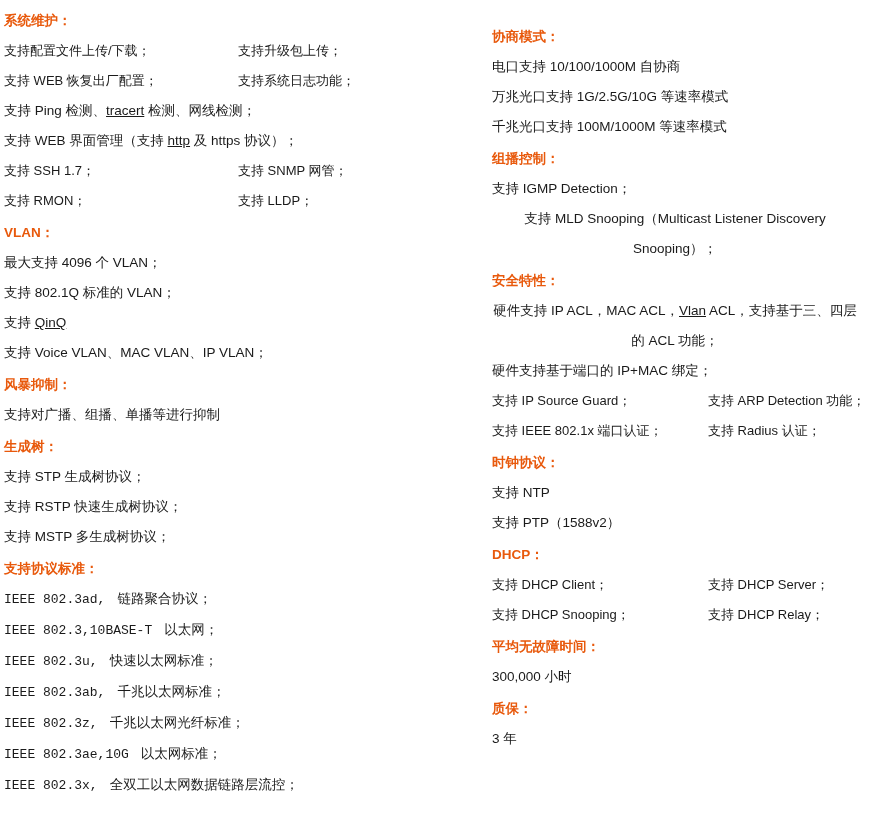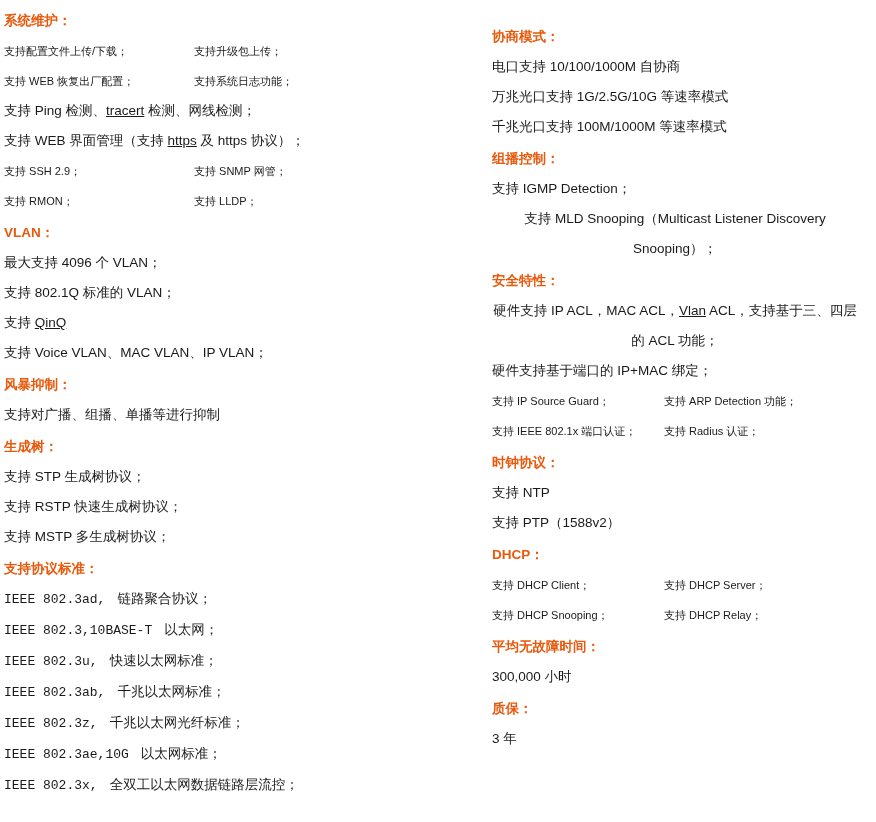--- a/index.html
+++ b/index.html
@@ -52,23 +52,24 @@
     white-space: nowrap;
     color: #1a1a1a;
   }
   .line.wrap { white-space: normal; text-align: center; }
   .lnk {
     color: #1a1a1a;
     text-decoration: underline;
   }
   .two-col-line {
     display: flex;
-    font-size: 11px;
+    font-size: 13px;
     line-height: 30px;
     white-space: nowrap;
+    gap: 44px;
   }
   .two-col-line .a { width: 190px; flex: 0 0 190px; }
   .two-col-line .b { flex: 1 1 auto; }
   .rt-two-col .a { width: 172px; flex: 0 0 172px; }
   .std-line {
     font-size: 13px;
     line-height: 30px;
     margin: 0;
     white-space: nowrap;
     font-family: "Liberation Mono", monospace;
@@ -84,23 +85,23 @@
         <div class="sec-title">系统维护：</div>
         <div class="two-col-line">
           <span class="a">支持配置文件上传/下载；</span>
           <span class="b">支持升级包上传；</span>
         </div>
         <div class="two-col-line">
           <span class="a">支持 WEB 恢复出厂配置；</span>
           <span class="b">支持系统日志功能；</span>
         </div>
         <div class="line">支持 Ping 检测、<span class="lnk">tracert</span> 检测、网线检测；</div>
-        <div class="line">支持 WEB 界面管理（支持 <span class="lnk">https</span> 及 https 协议）；</div>
+        <div class="line">支持 WEB 界面管理（支持 <span class="lnk">http</span> 及 https 协议）；</div>
         <div class="two-col-line">
-          <span class="a">支持 SSH 2.9；</span>
+          <span class="a">支持 SSH 1.7；</span>
           <span class="b">支持 SNMP 网管；</span>
         </div>
         <div class="two-col-line">
           <span class="a">支持 RMON；</span>
           <span class="b">支持 LLDP；</span>
         </div>
       </div>
       <div class="section">
         <div class="sec-title">VLAN：</div>
         <div class="line">最大支持 4096 个 VLAN；</div>

